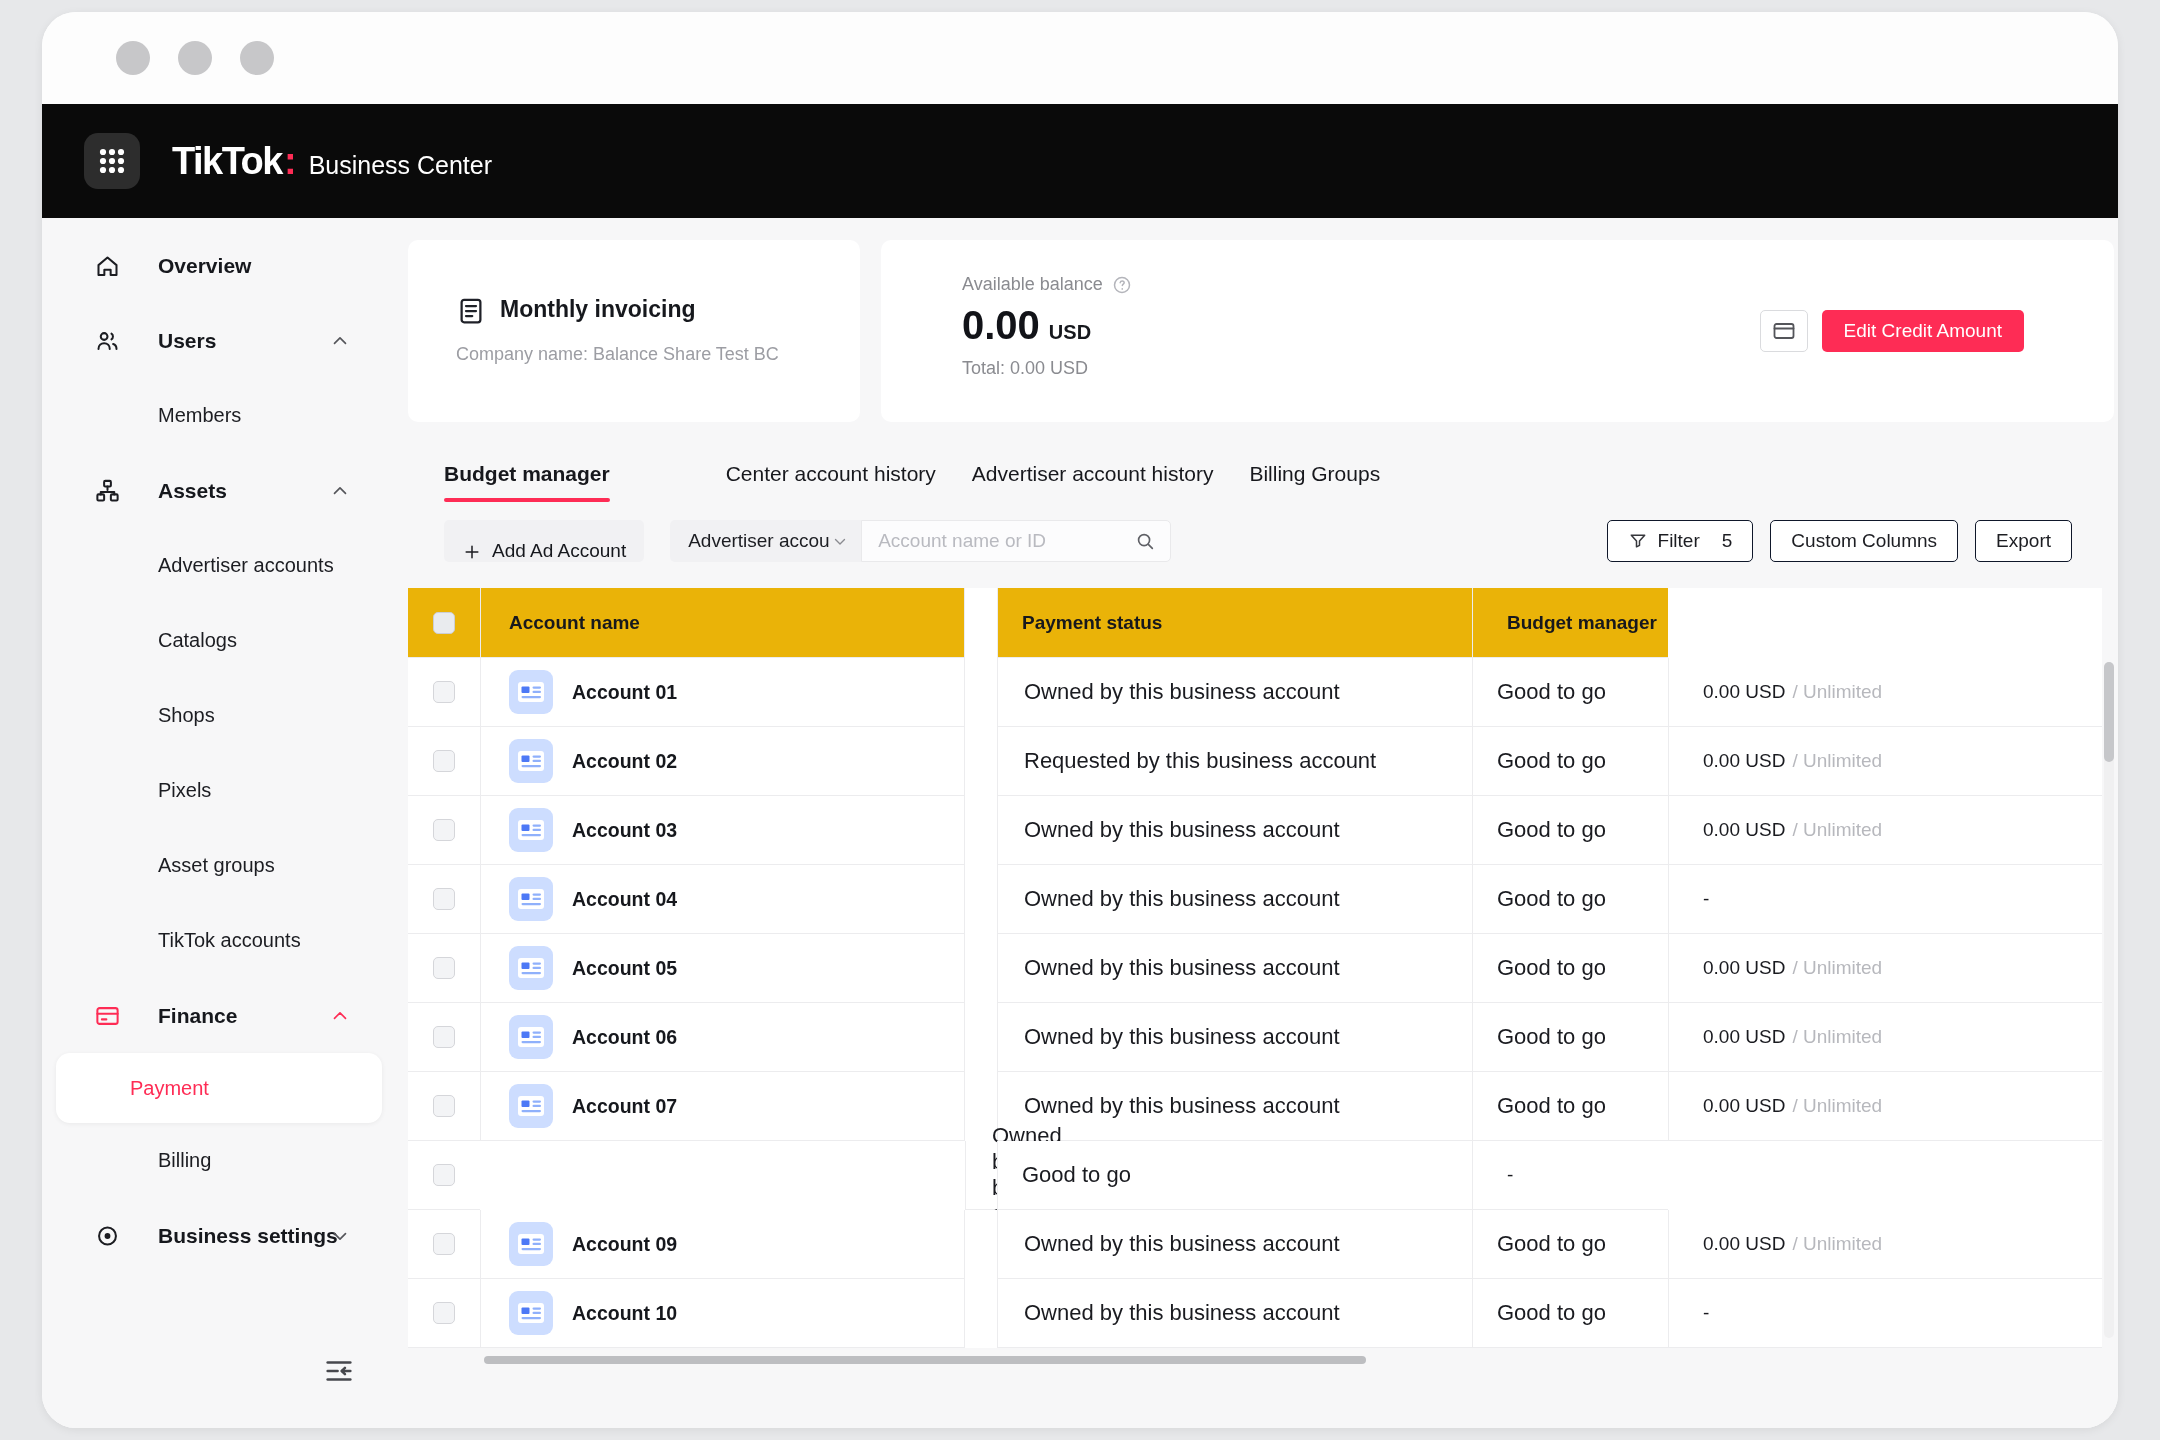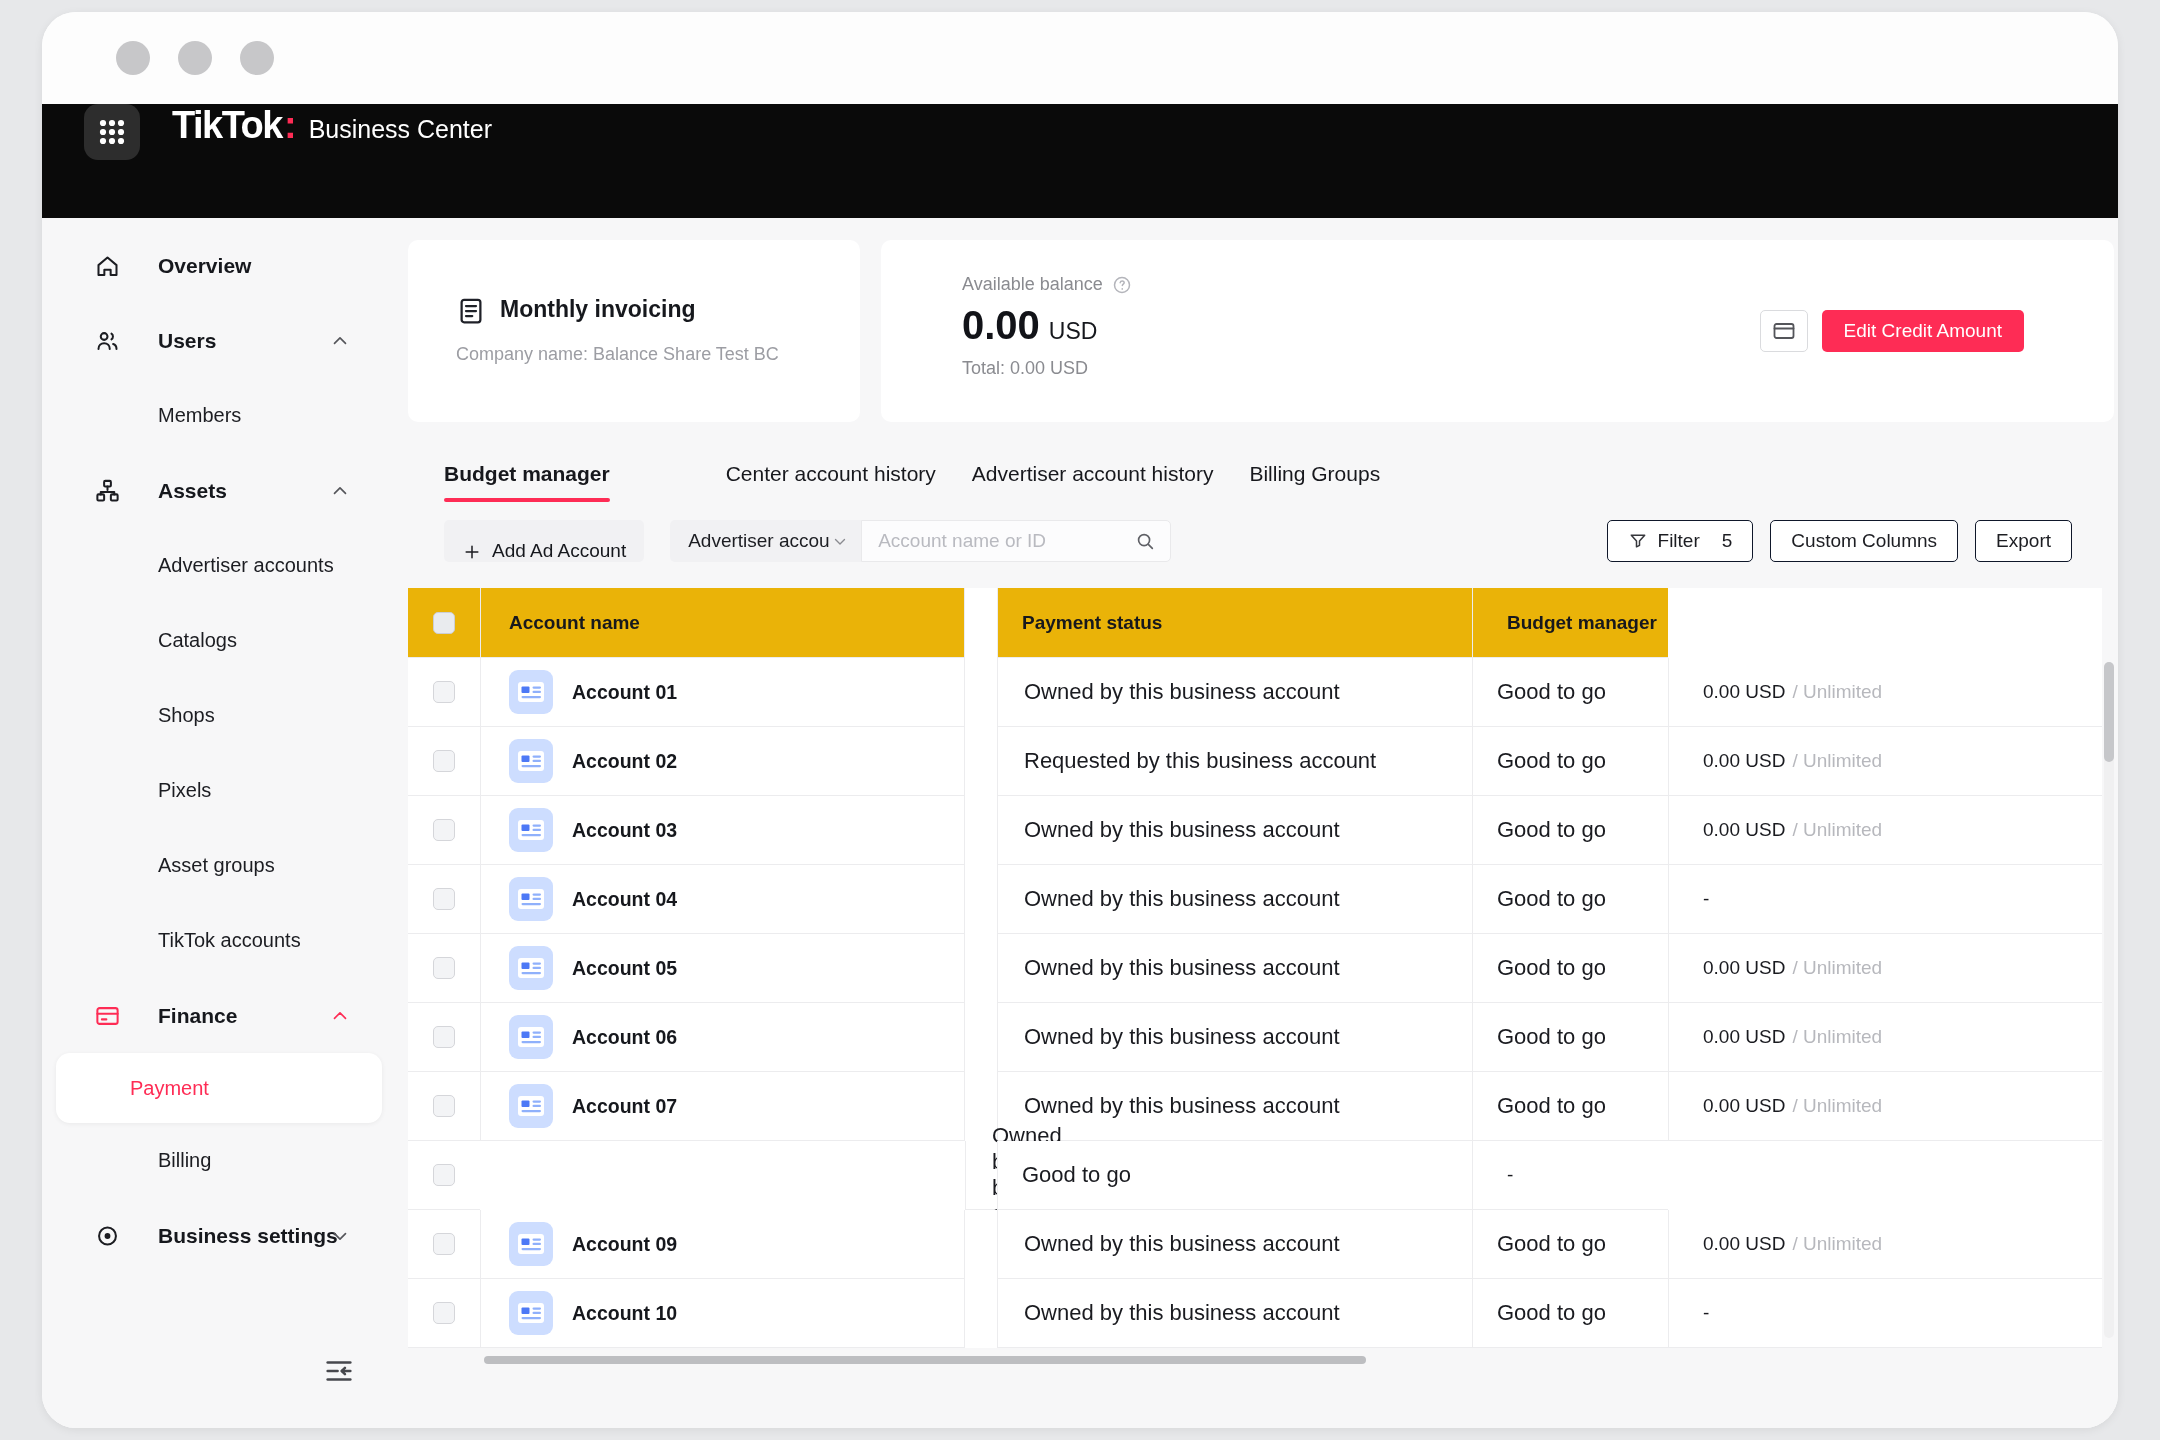--- a/index.html
+++ b/index.html
@@ -18,21 +18,21 @@
     position:absolute; left:42px; top:12px; width:2076px; height:1416px;
     background:#fff; border-radius:34px; overflow:hidden;
     box-shadow:0 2px 10px rgba(0,0,0,.07);
   }
 
   
   .titlebar { height:92px; background:#fdfdfd; display:flex; align-items:center; padding-left:74px; gap:28px; }
   .tdot { width:34px; height:34px; border-radius:50%; background:#c7c7c9; }
 
   
-  .appbar { height:114px; background:#0a0a0a; display:flex; padding-left:42px; }
+  .appbar { height:114px; background:#0a0a0a; display:flex; align-items:center; padding-left:42px; }
   .grid-btn { width:56px; height:56px; background:#2d2d2d; border-radius:14px; display:grid; place-items:center; cursor:pointer; }
   .grid-btn svg { width:32px; height:32px; }
   .logo { margin-left:32px; display:flex; align-items:baseline; }
   .logo-main { color:#fff; font-size:38px; font-weight:800; letter-spacing:-1.5px; }
   .logo-sep { color:#fe2c55; font-size:38px; font-weight:800; margin-left:2px; }
   .logo-product { color:#fff; font-size:25px; font-weight:400; margin-left:12px; }
 
   .body-row { display:flex; height:1210px; background:#f7f7f8; }
 
   
@@ -65,21 +65,21 @@
   .inv-icon svg { width:30px; height:30px; }
   .inv-title { font-size:23px; font-weight:700; }
   .inv-sub { margin-top:18px; font-size:18px; color:#9c9da3; }
 
   .card.balance { flex:1; height:182px; position:relative; padding:34px 0 0 81px; }
   .bal-label-row { display:flex; align-items:center; gap:9px; color:#8a8b90; font-size:18px; }
   .help-icon { width:20px; height:20px; color:#b4b5bb; }
   .help-icon svg { width:20px; height:20px; }
   .bal-amount-row { margin-top:8px; display:flex; align-items:baseline; gap:9px; }
   .bal-amount { font-size:40px; font-weight:700; color:#121318; }
-  .bal-currency { font-size:23px; font-weight:400; }
+  .bal-currency { font-size:20px; font-weight:700; }
   .bal-total { margin-top:10px; font-size:18px; color:#8a8b90; }
   .bal-actions { position:absolute; right:90px; top:70px; display:flex; gap:14px; align-items:center; }
   .card-icon-btn { width:48px; height:42px; border:1px solid #dadbde; border-radius:5px; background:#fff; display:grid; place-items:center; color:#54555a; cursor:pointer; }
   .card-icon-btn svg { width:24px; height:24px; }
   .edit-credit-btn { height:42px; padding:0 22px; background:#fe2c55; color:#fff; border:none; border-radius:5px; font-size:19px; font-weight:500; font-family:inherit; cursor:pointer; }
 
   
   .tabs { display:flex; margin-top:40px; padding-left:36px; gap:36px; align-items:flex-start; }
   .tab { font-size:21px; color:#17181d; padding-bottom:16px; position:relative; cursor:pointer; }
   .tab:first-child { margin-right:80px; }

